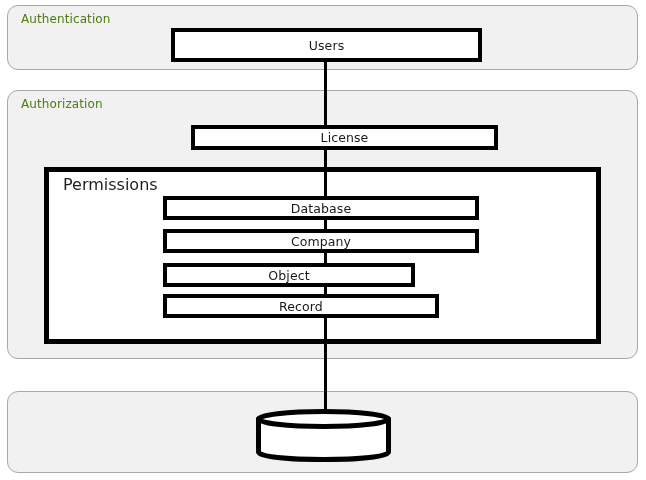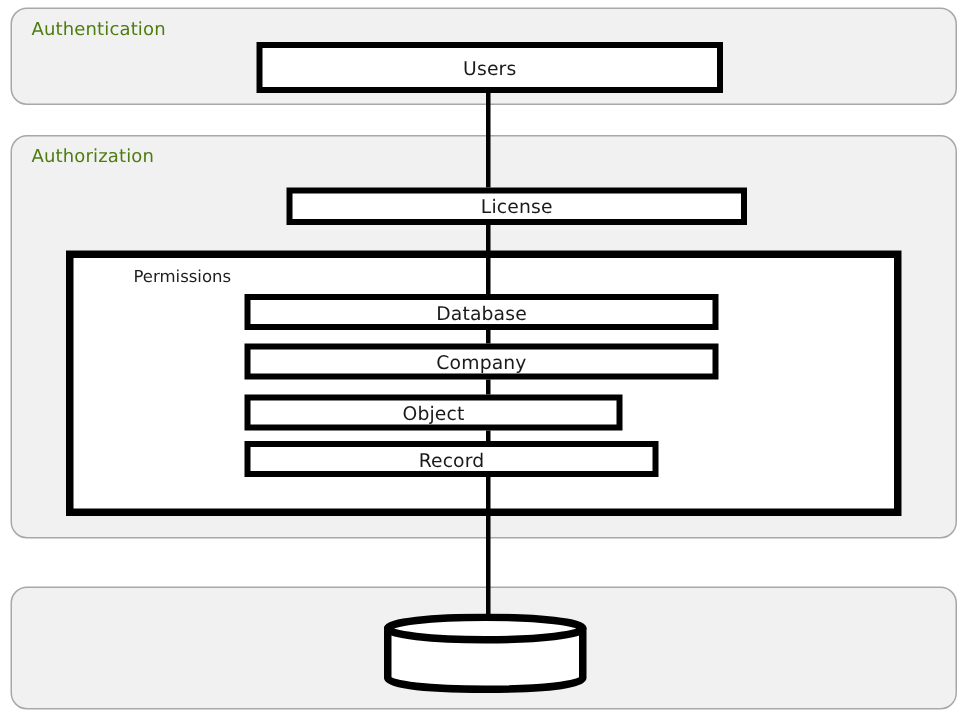--- a/index.html
+++ b/index.html
@@ -54,25 +54,24 @@
     width: 557px;
     height: 177px;
     background: #ffffff;
     border: 5px solid #000000;
     box-sizing: border-box;
   }
   #permissions-label {
     position: absolute;
     left: 14px;
     top: 4px;
-    font-size: 11px;
+    font-size: 16px;
     line-height: 18px;
     color: #1e1e1e;
     white-space: nowrap;
-    margin-left: 26px;
   }
 
   
   .connector {
     position: absolute;
     left: 324px;
     width: 3px;
     background: #000000;
   }
   #connector-main { top: 50px; height: 362px; }

